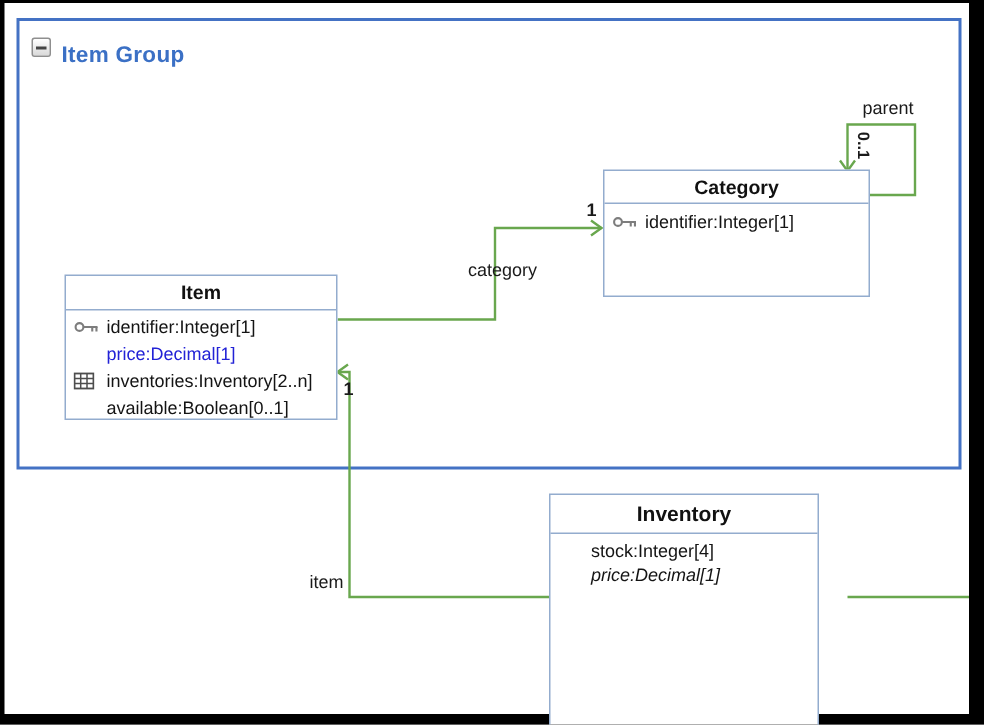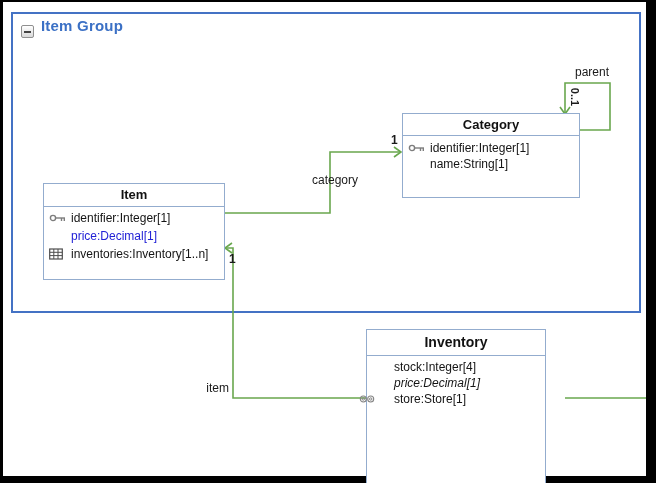--- a/index.html
+++ b/index.html
@@ -4,21 +4,21 @@
 <style>
   html,body{margin:0;padding:0;}
   body{width:656px;height:483px;background:#000;overflow:hidden;
        font-family:"Liberation Sans", sans-serif;}
   #root{position:relative;width:656px;height:483px;background:#000;}
   #canvas{position:absolute;left:3px;top:2px;width:643px;height:474px;background:#ffffff;}
 
   
   .group{position:absolute;left:8px;top:10px;width:630px;height:301px;
          border:2px solid #4472c4;background:#ffffff;box-sizing:border-box;}
-  .group-title{position:absolute;left:38px;top:15px;font-size:15px;font-weight:bold;
+  .group-title{position:absolute;left:38px;top:26px;font-size:15px;font-weight:bold;
                color:#3b70c5;letter-spacing:.2px;}
   .collapse-btn{position:absolute;left:18px;top:23px;width:13px;height:13px;
                 border:1px solid #8f8f8f;border-radius:2px;box-sizing:border-box;
                 background:linear-gradient(#ffffff,#d9d9d9);
                 display:flex;align-items:center;justify-content:center;}
   .collapse-btn .minus{width:7px;height:2px;background:#444;}
 
   
   .entity{position:absolute;background:#ffffff;border:1px solid #93acce;
           box-sizing:border-box;}
@@ -111,62 +111,51 @@
         <div class="attr-row">
           <span class="attr-icon">
             <svg width="14" height="12" viewBox="0 0 14 12">
               <rect x="0.7" y="1" width="12.6" height="10" fill="none" stroke="#4d4d4d" stroke-width="1.2"></rect>
               <line x1="0.7" y1="4.3" x2="13.3" y2="4.3" stroke="#4d4d4d" stroke-width="1"></line>
               <line x1="0.7" y1="7.6" x2="13.3" y2="7.6" stroke="#4d4d4d" stroke-width="1"></line>
               <line x1="4.8" y1="1" x2="4.8" y2="11" stroke="#4d4d4d" stroke-width="1"></line>
               <line x1="9" y1="1" x2="9" y2="11" stroke="#4d4d4d" stroke-width="1"></line>
             </svg>
           </span>
-          <span>inventories:Inventory[1..n]</span>
+          <span>inventories:Inventory[2..n]</span>
+        </div>
+        <div class="attr-row">
+          <span>available:Boolean[0..1]</span>
         </div>
       </div>
     </div>
 
     <div class="entity" id="entity-category">
       <div class="entity-header">Category</div>
       <div class="entity-body">
         <div class="attr-row">
           <span class="attr-icon">
             <svg width="17" height="10" viewBox="0 0 17 10">
               <circle cx="4" cy="5" r="2.6" fill="none" stroke="#7d7d7d" stroke-width="1.4"></circle>
               <line x1="6.6" y1="5" x2="16" y2="5" stroke="#7d7d7d" stroke-width="1.4"></line>
               <line x1="12.5" y1="5" x2="12.5" y2="8" stroke="#7d7d7d" stroke-width="1.4"></line>
               <line x1="15.3" y1="5" x2="15.3" y2="8" stroke="#7d7d7d" stroke-width="1.4"></line>
             </svg>
           </span>
           <span>identifier:Integer[1]</span>
         </div>
-        <div class="attr-row">
-          <span>name:String[1]</span>
-        </div>
       </div>
     </div>
 
     <div class="entity" id="entity-inventory">
       <div class="entity-header">Inventory</div>
       <div class="entity-body">
         <div class="attr-row">
           <span>stock:Integer[4]</span>
         </div>
         <div class="attr-row">
           <span class="attr-italic">price:Decimal[1]</span>
         </div>
-        <div class="attr-row">
-          <span class="attr-icon edge">
-            <svg width="16" height="10" viewBox="0 0 16 10">
-              <circle cx="4.3" cy="5" r="3" fill="none" stroke="#858585" stroke-width="1.1"></circle>
-              <circle cx="4.3" cy="5" r="1.2" fill="none" stroke="#858585" stroke-width="1"></circle>
-              <circle cx="11.7" cy="5" r="3" fill="none" stroke="#858585" stroke-width="1.1"></circle>
-              <circle cx="11.7" cy="5" r="1.2" fill="none" stroke="#858585" stroke-width="1"></circle>
-            </svg>
-          </span>
-          <span>store:Store[1]</span>
-        </div>
       </div>
     </div>
 
   </div>
 </div>
 
 </body></html>

